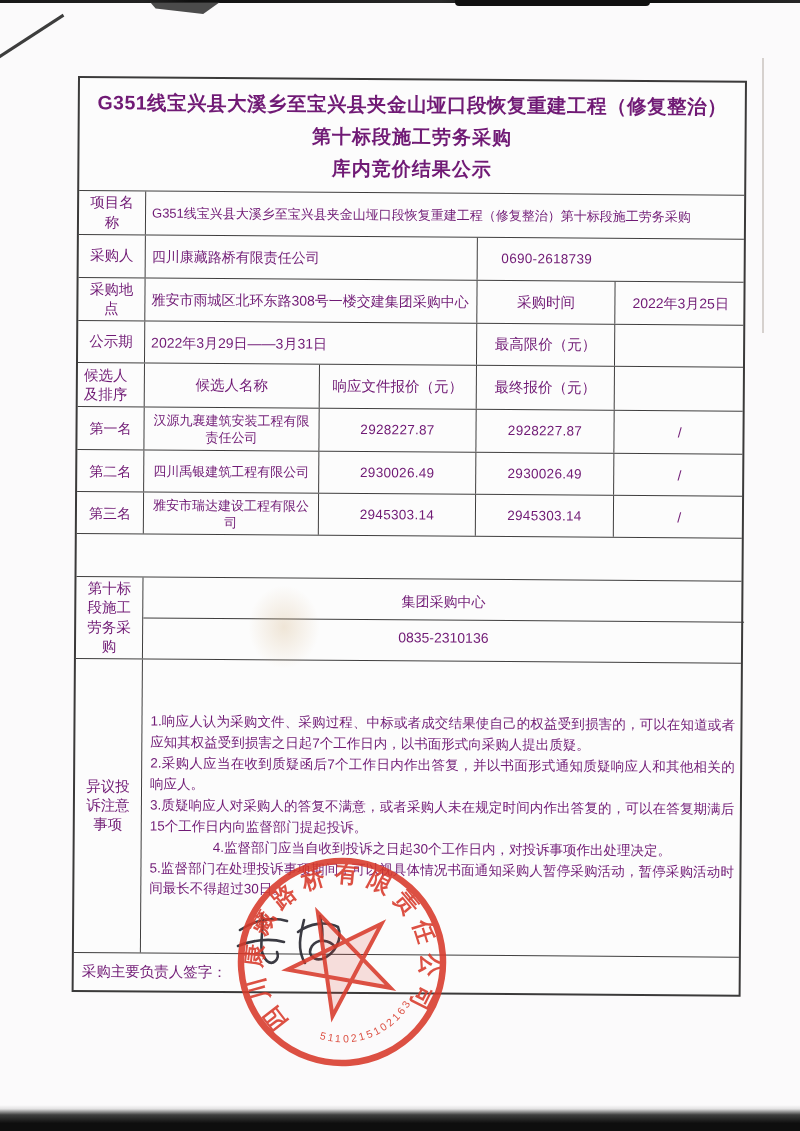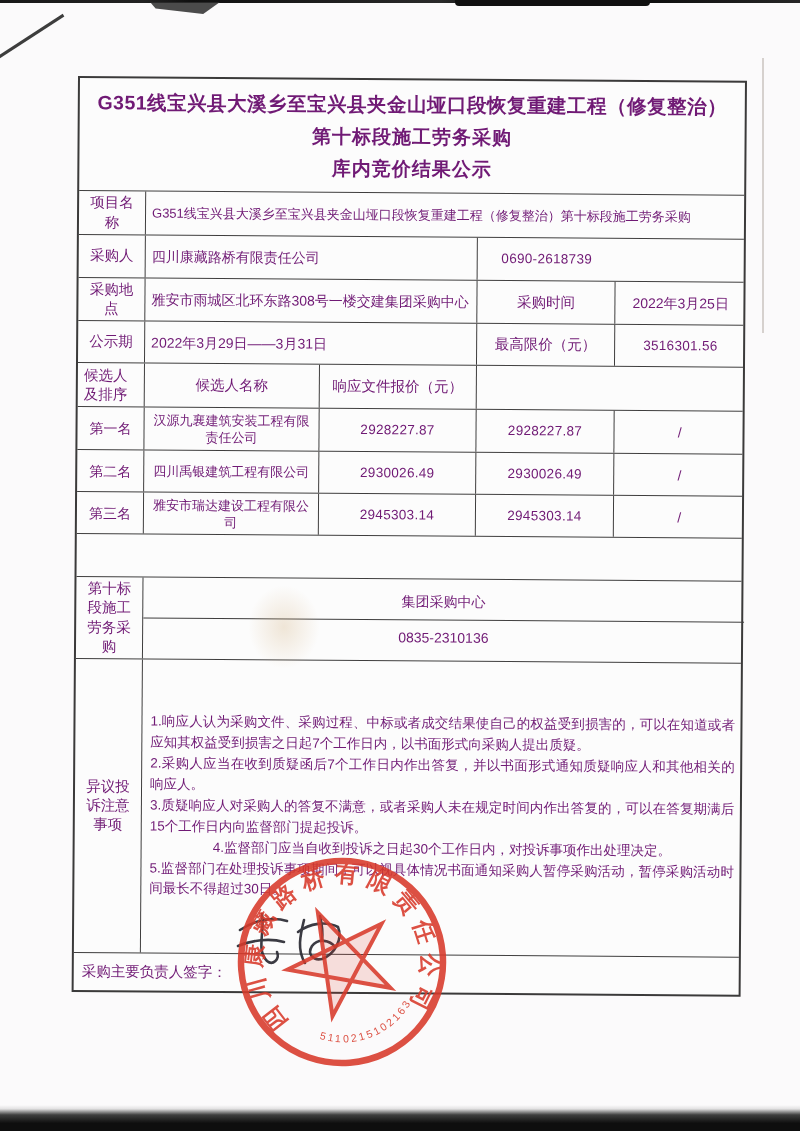--- a/index.html
+++ b/index.html
@@ -95,27 +95,27 @@
       <div class="c lbl">采购地点</div>
       <div class="c left">雅安市雨城区北环东路308号一楼交建集团采购中心</div>
       <div class="c lbl">采购时间</div>
       <div class="c end">2022年3月25日</div>
     </div>
 
     <div class="r g-info h42">
       <div class="c lbl">公示期</div>
       <div class="c left">2022年3月29日——3月31日</div>
       <div class="c lbl">最高限价（元）</div>
-      <div class="c end num-cell">3516301.56</div>
     </div>
 
     <div class="r g-cand h44">
       <div class="c lbl left">候选人及排序</div>
       <div class="c lbl">候选人名称</div>
       <div class="c lbl">响应文件报价（元）</div>
+      <div class="c lbl">最终报价（元）</div>
     </div>
 
     <div class="r g-cand h43">
       <div class="c">第一名</div>
       <div class="c name-cell">汉源九襄建筑安装工程有限责任公司</div>
       <div class="c num-cell">2928227.87</div>
       <div class="c num-cell">2928227.87</div>
       <div class="c end">/</div>
     </div>
     <div class="r g-cand h42">

